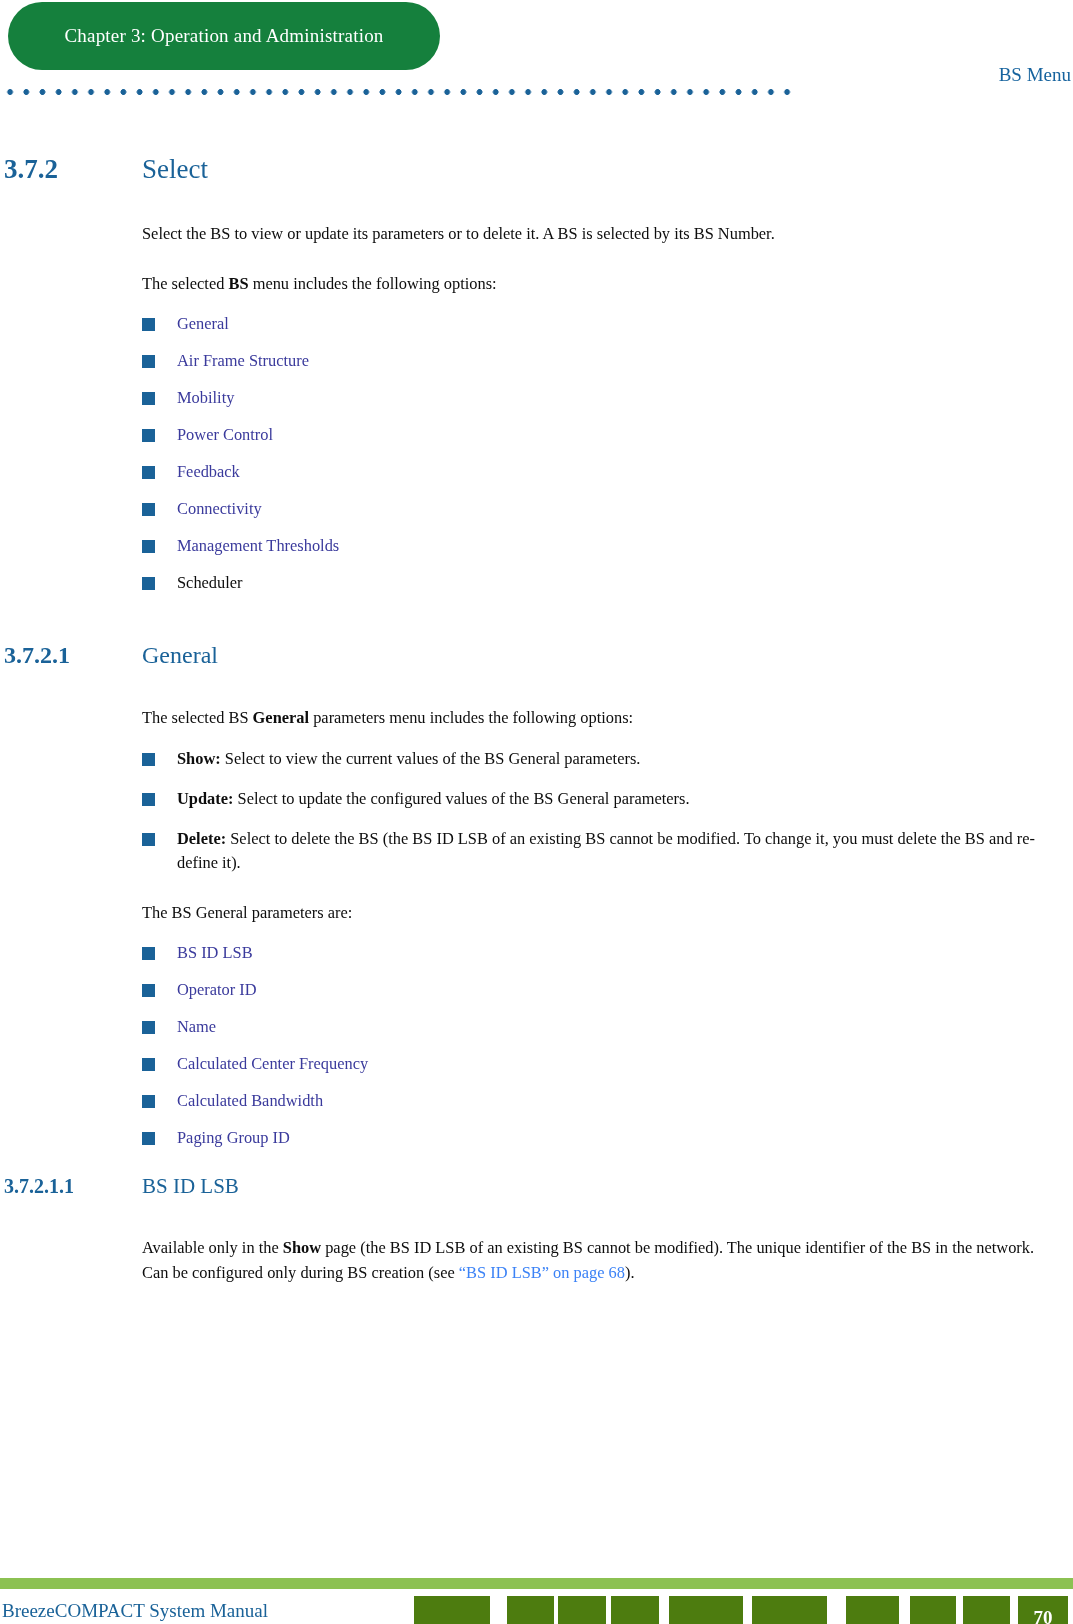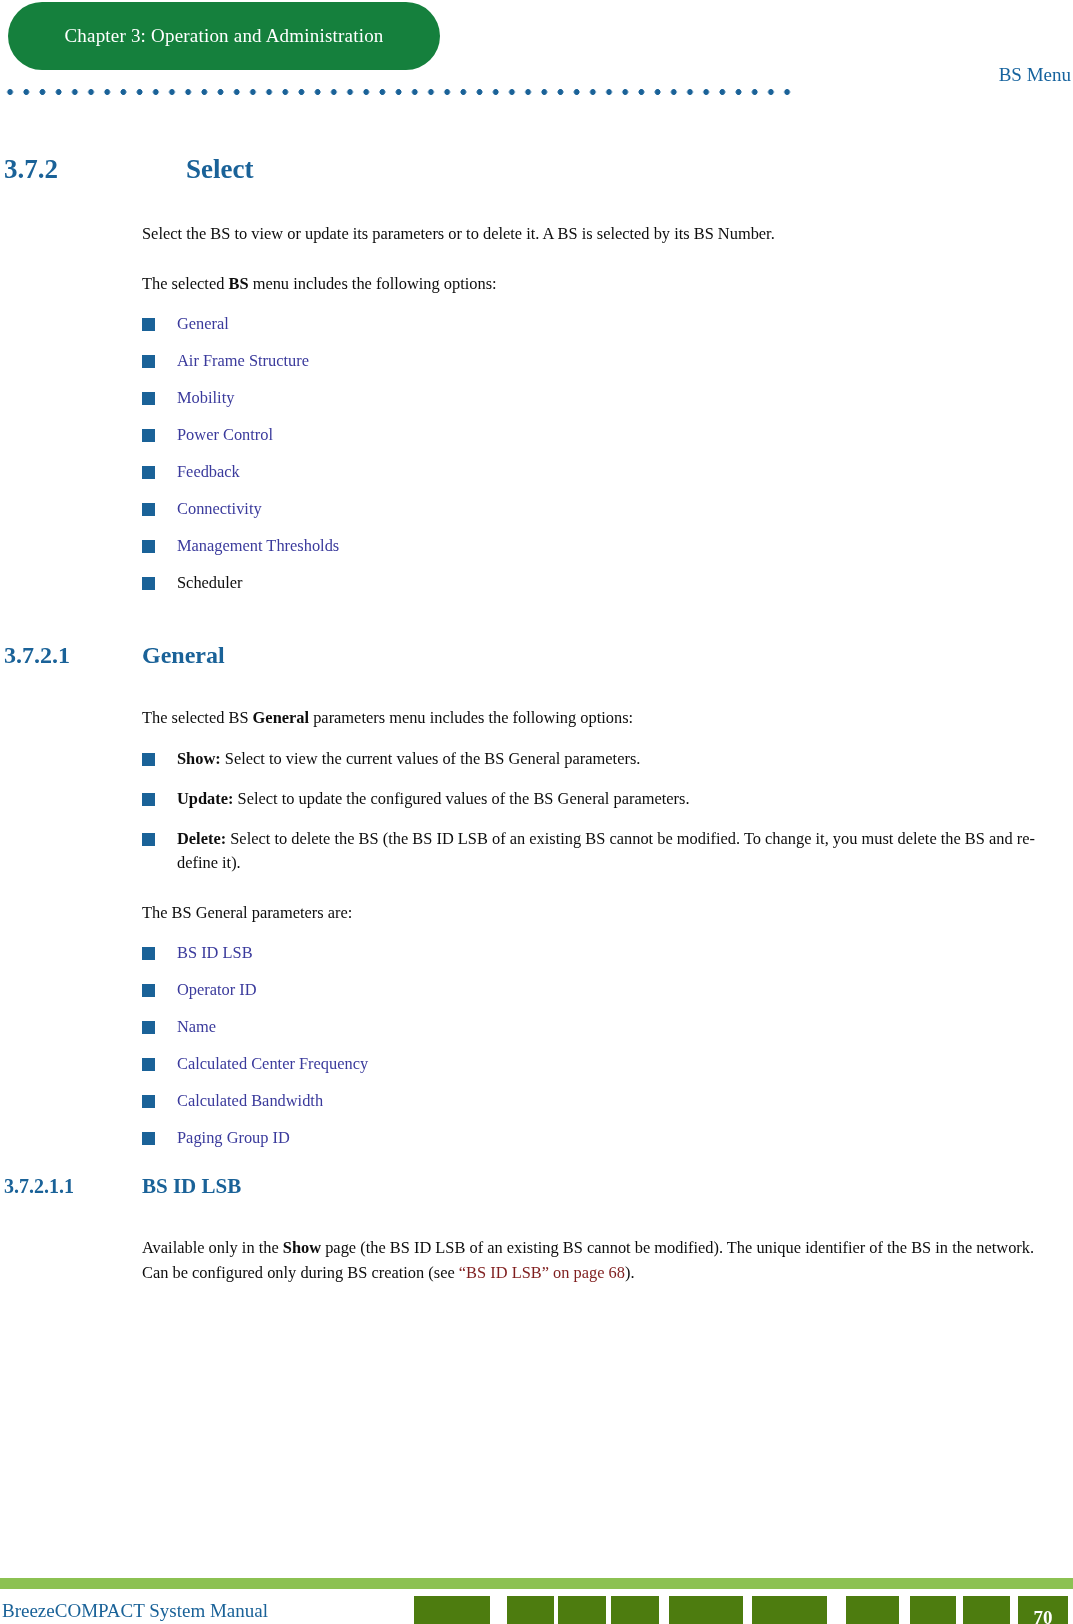--- a/index.html
+++ b/index.html
@@ -70,27 +70,27 @@
     align-items: baseline;
   }
   .h-num {
     color: #1a6298;
     font-weight: bold;
     font-family: "Liberation Serif", "DejaVu Serif", serif;
     flex: 0 0 auto;
   }
   .h-title {
     color: #1a6298;
-    font-weight: bold;
+    font-weight: normal;
     font-family: "Liberation Serif", "DejaVu Serif", serif;
     flex: 0 0 auto;
   }
 
   
-  .h2-row { margin-top: 44px; gap: 44px; }
+  .h2-row { margin-top: 44px; }
   .h2-row .h-num { font-size: 27px; width: 142px; padding-left: 4px; }
   .h2-row .h-title { font-size: 27px; }
 
   
   .h3-row { margin-top: 47px; }
   .h3-row .h-num { font-size: 24px; width: 142px; padding-left: 4px; }
   .h3-row .h-title { font-size: 24px; }
 
   
   .h4-row { margin-top: 24px; }
@@ -131,21 +131,21 @@
     line-height: 24px;
     font-family: "Liberation Serif", "DejaVu Serif", serif;
   }
   .bullet-text.link   { color: #3a3a9c; }
   .bullet-text.plain  { color: #0d0d0d; }
   .bullet-text b { font-weight: bold; color: #0d0d0d; }
 
   
   .bullet-item.wide { margin-bottom: 16px; }
 
-  .inline-link { color: #7f1d1d; }
+  .inline-link { color: #3b82f6; }
 
   
   .page-footer {
     position: absolute;
     left: 0;
     bottom: 0;
     width: 1073px;
     height: 46px;
   }
   .footer-greenbar {

